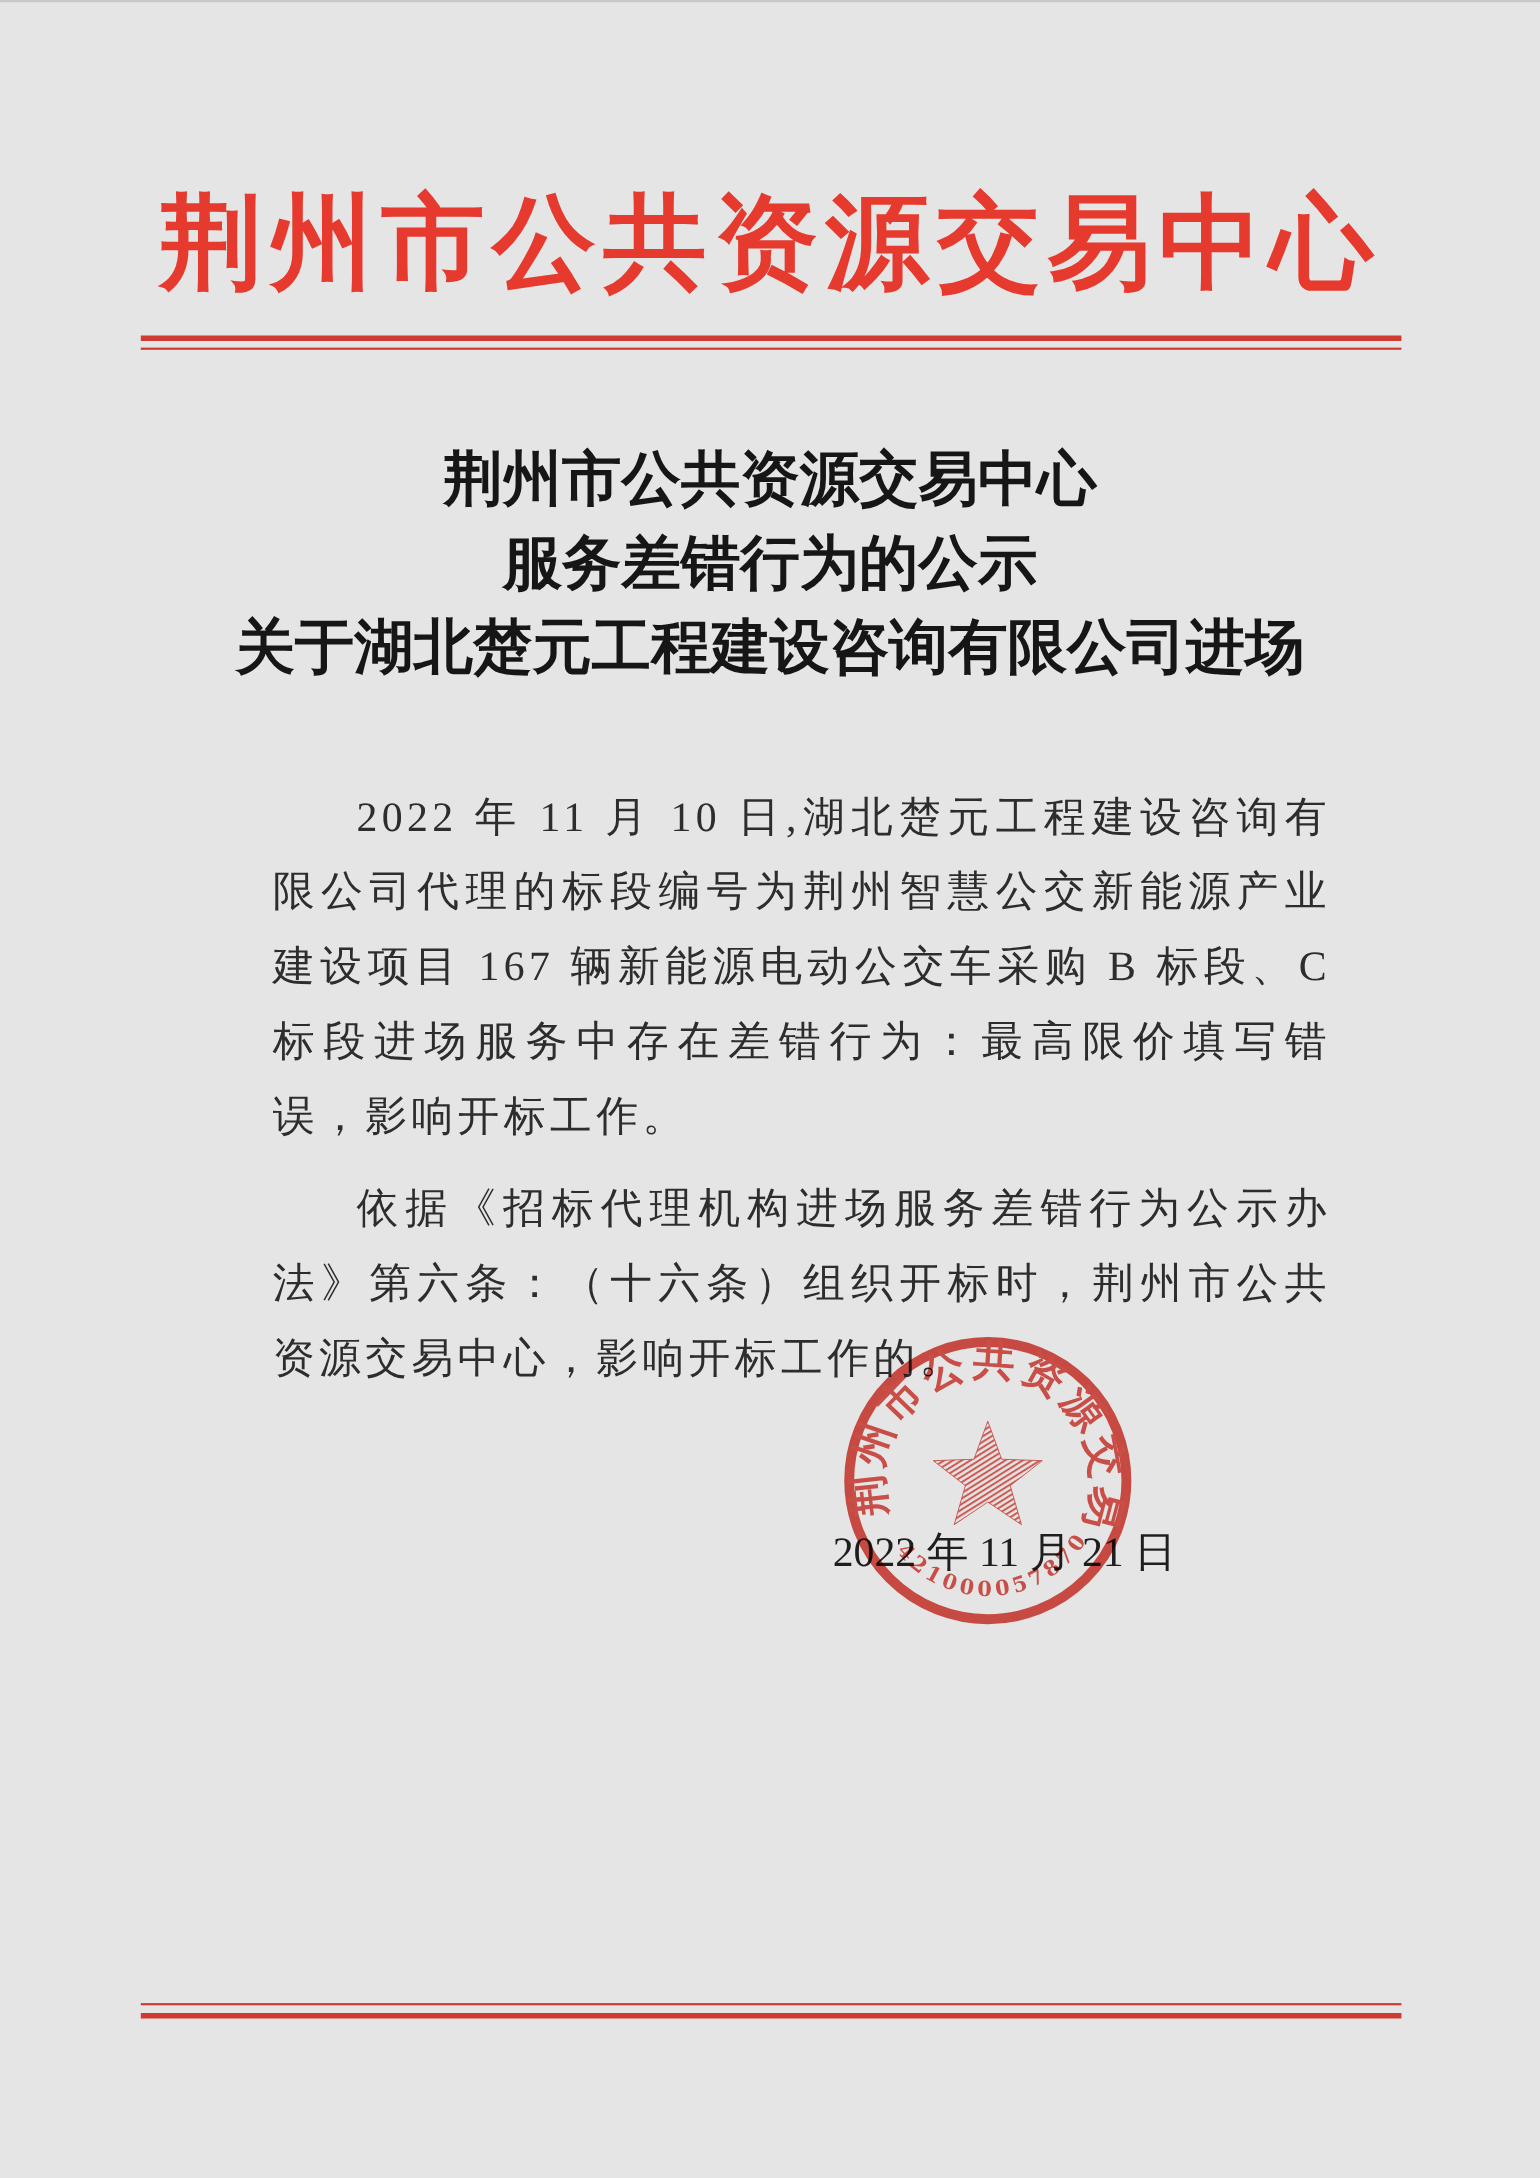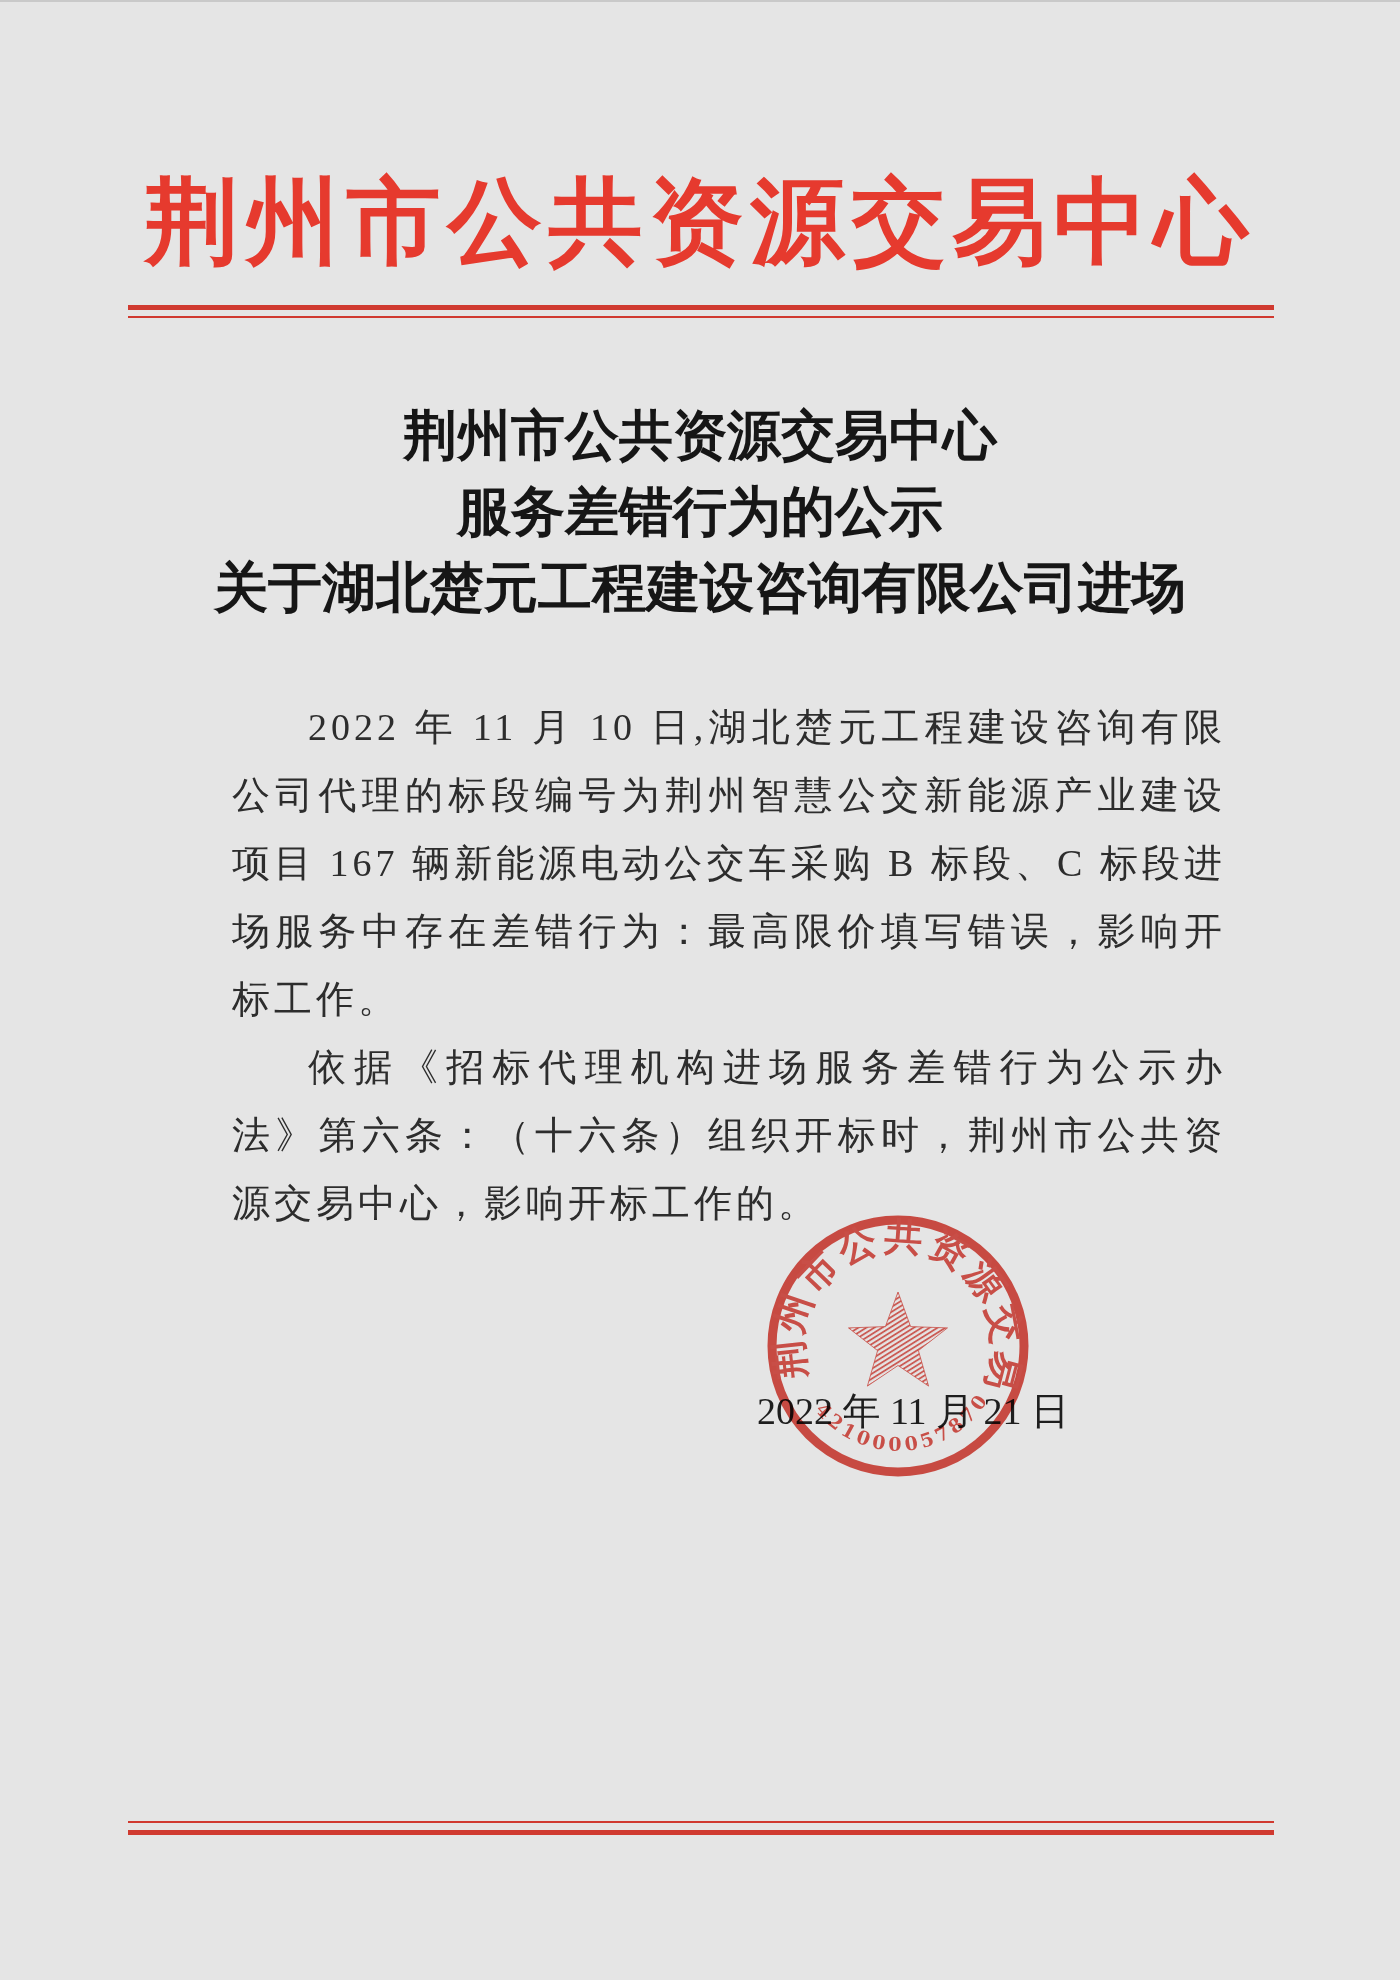--- a/index.html
+++ b/index.html
@@ -49,21 +49,21 @@
   }
   
   .body-text{
     position:absolute;top:693px;left:232px;width:994px;
     font-size:38px;
     line-height:68px;
     letter-spacing:4px;
     color:#2d2d2d;
     text-align:justify;
   }
-  .body-text p{margin:0;text-indent:2em;font-family:Liberation Serif, serif;}
+  .body-text p{margin:16px;text-indent:2em;font-family:Liberation Serif, serif;}
   
   .date-line{
     position:absolute;top:1386px;left:713px;width:400px;
     text-align:center;
     font-size:38px;
     color:#1e1e1e;
     white-space:nowrap;
     z-index:1;
   }
   

